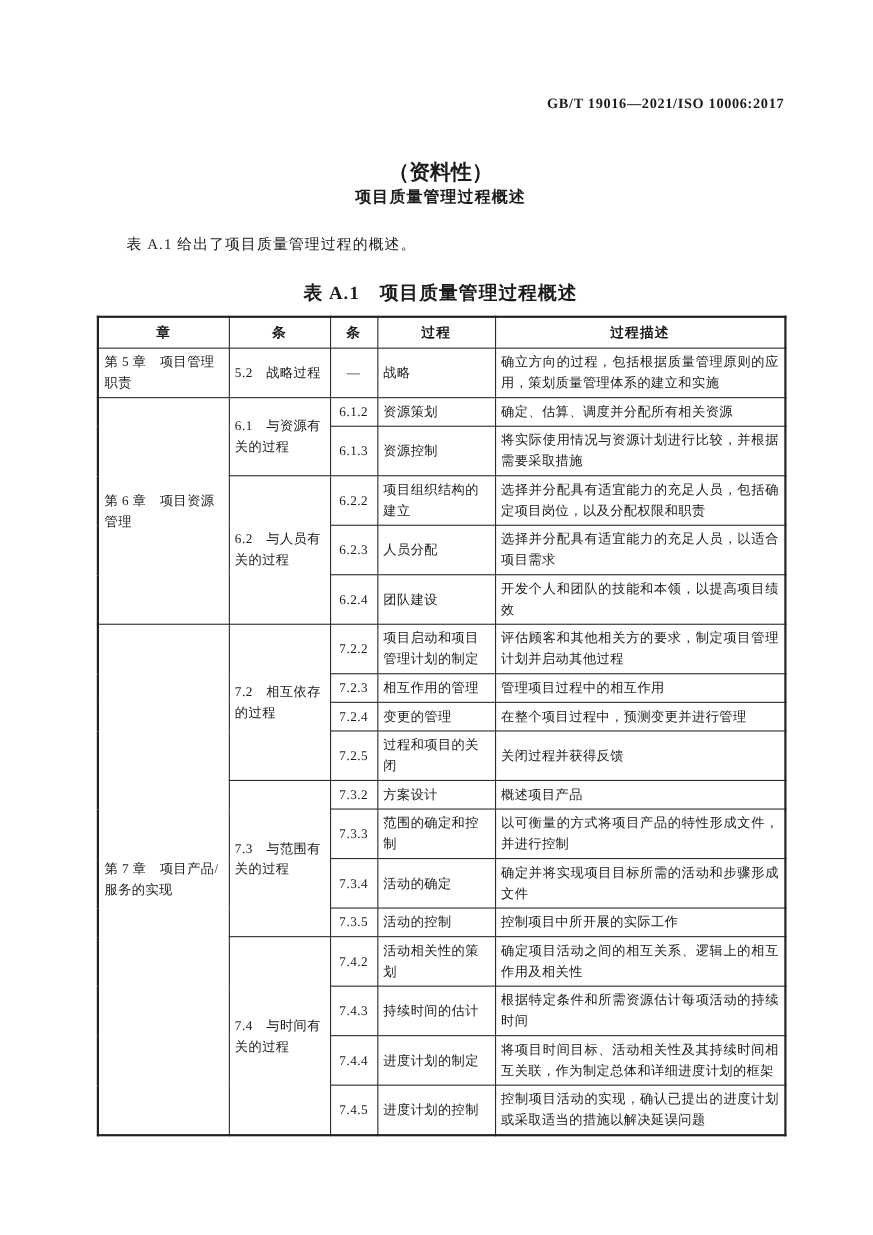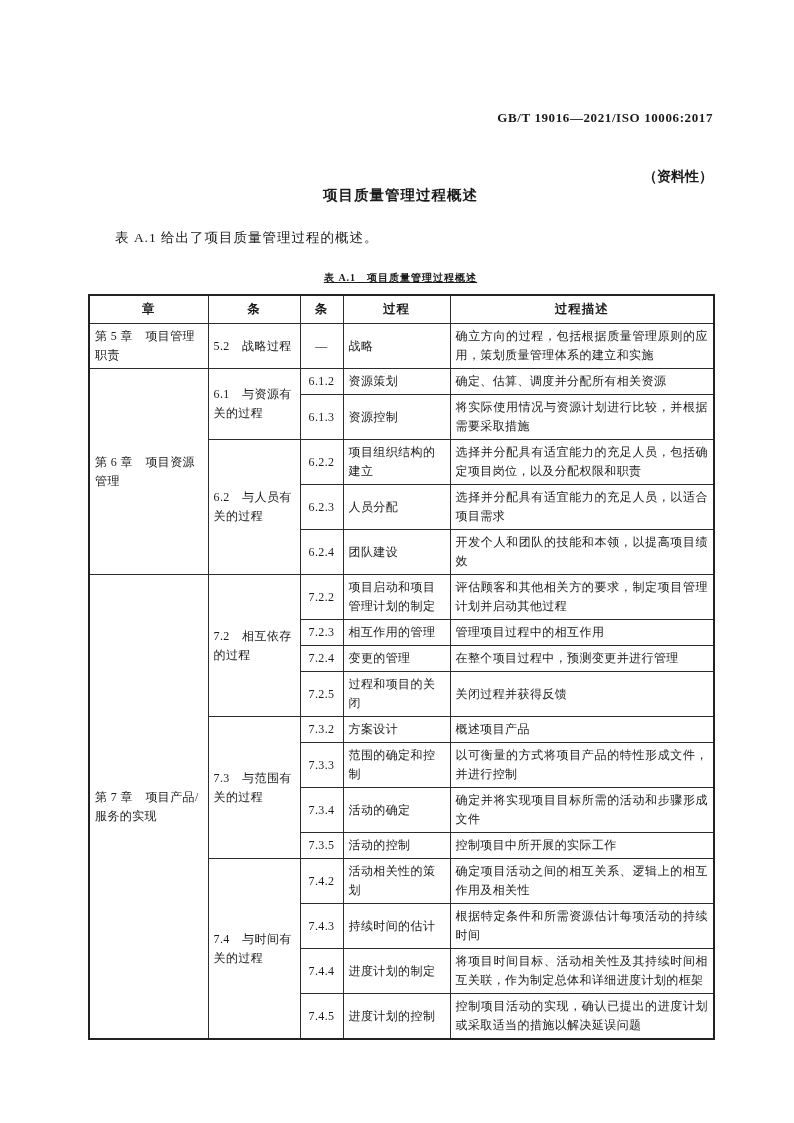--- a/index.html
+++ b/index.html
@@ -14,36 +14,35 @@
     width: 794px; height: 1123px;
     padding: 86px 81px 0 88px;
     background: #ffffff;
     position: relative;
   }
   .doc-header {
     text-align: right;
     font-size: 13px;
     font-weight: bold;
     letter-spacing: 0.6px;
-    margin-top: 24px;
   }
   .appendix-title { text-align: center; margin-top: 42px; font-weight: bold; }
   .appendix-title .line1 { font-size: 15px; letter-spacing: 2px; }
-  .appendix-title .line2 { font-size: 14px; margin-top: 2px; text-align: right; }
+  .appendix-title .line2 { font-size: 19px; margin-top: 2px; }
   .appendix-title .line3 { font-size: 14.5px; letter-spacing: 1px; }
   .intro { margin-top: 24px; }
   .intro .para {
     margin: 0; font-size: 13.5px; text-indent: 2em; letter-spacing: 1px;
   }
   .intro .note {
     margin: 9px 0 0 0; font-size: 12px; letter-spacing: 1px;
   }
   .table-caption {
-    text-align: center; font-weight: bold; font-size: 10px;
-    margin: 24px 0 9px 0; letter-spacing: 1px; text-decoration: underline;
+    text-align: center; font-weight: bold; font-size: 17px;
+    margin: 24px 0 9px 0; letter-spacing: 1px;
   }
   table.process-table {
     width: 625px;
     border-collapse: collapse;
     table-layout: fixed;
     border: 2px solid #222;
     font-size: 12px;
   }
   table.process-table th, table.process-table td {
     border: 1px solid #2c2c2c;

